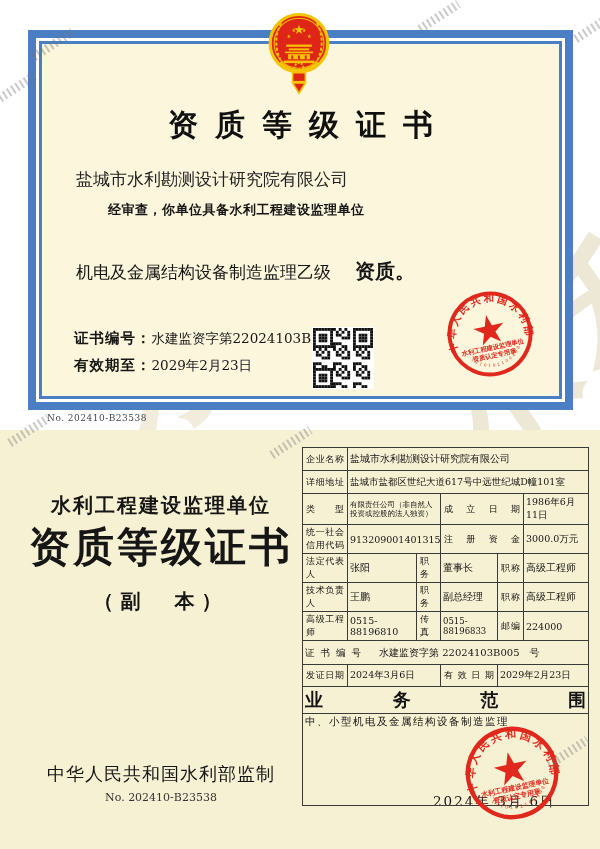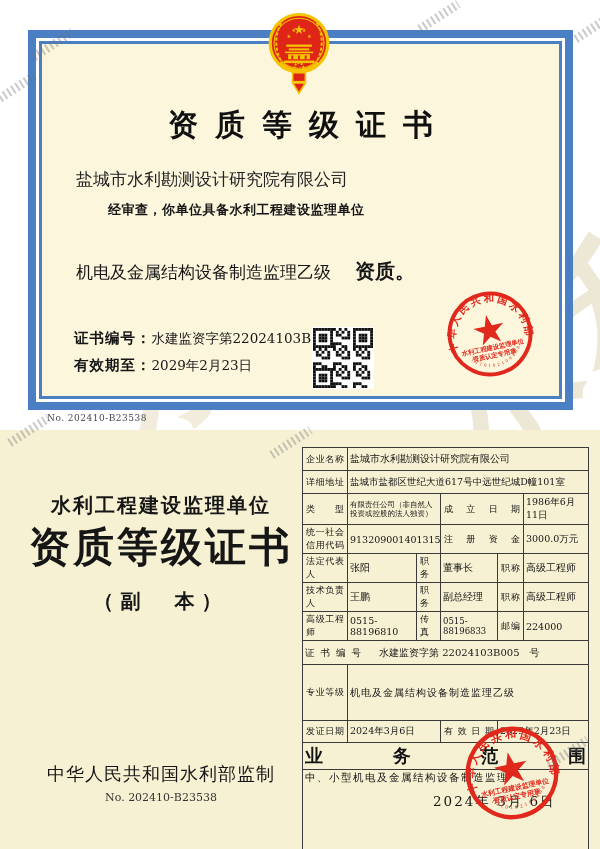--- a/index.html
+++ b/index.html
@@ -417,24 +417,20 @@
         <td class="lbl">传真</td>
         <td style="font-size:8.5px">0515-88196833</td>
         <td class="lbl">邮编</td>
         <td class="v95">224000</td>
       </tr>
       <tr style="height:24px">
         <td colspan="6" class="certno-cell">
           <span class="cl">证书编号</span><span class="cv">水建监资字第 22024103B005　号</span>
         </td>
       </tr>
-      <tr style="height:56px">
-        <td class="lbl">专业等级</td>
-        <td colspan="5" class="grade-val">机电及金属结构设备制造监理乙级</td>
-      </tr>
       <tr style="height:22px">
         <td class="lbl">发证日期</td>
         <td colspan="2" class="v95">2024年3月6日</td>
         <td class="lbl">有效日期</td>
         <td colspan="2" class="v95">2029年2月23日</td>
       </tr>
       <tr style="height:16px">
         <td colspan="6" class="scope-head">业务范围</td>
       </tr>
       <tr style="height:92px">

